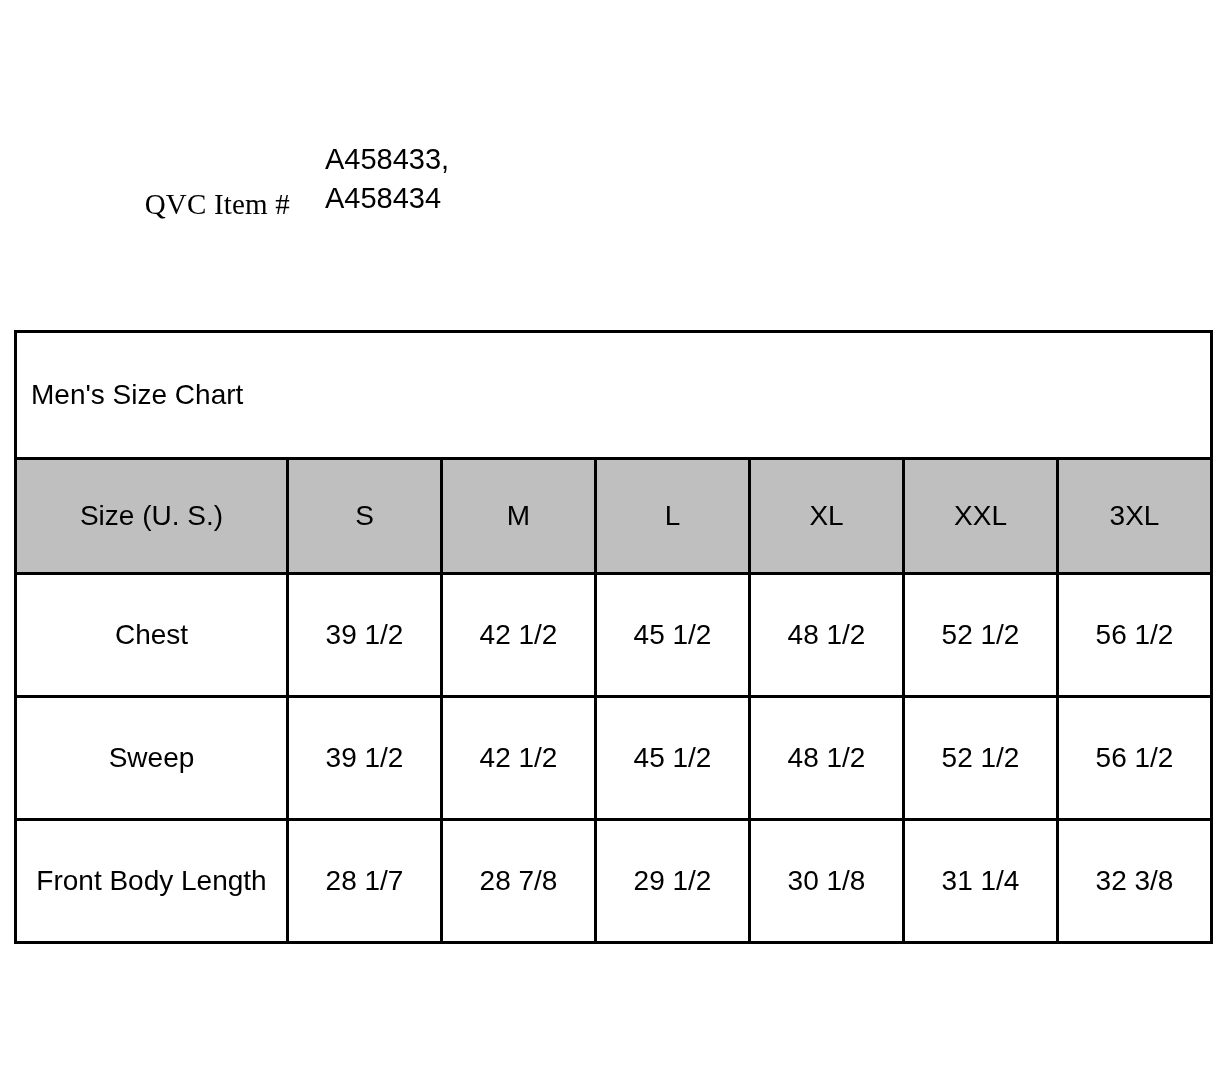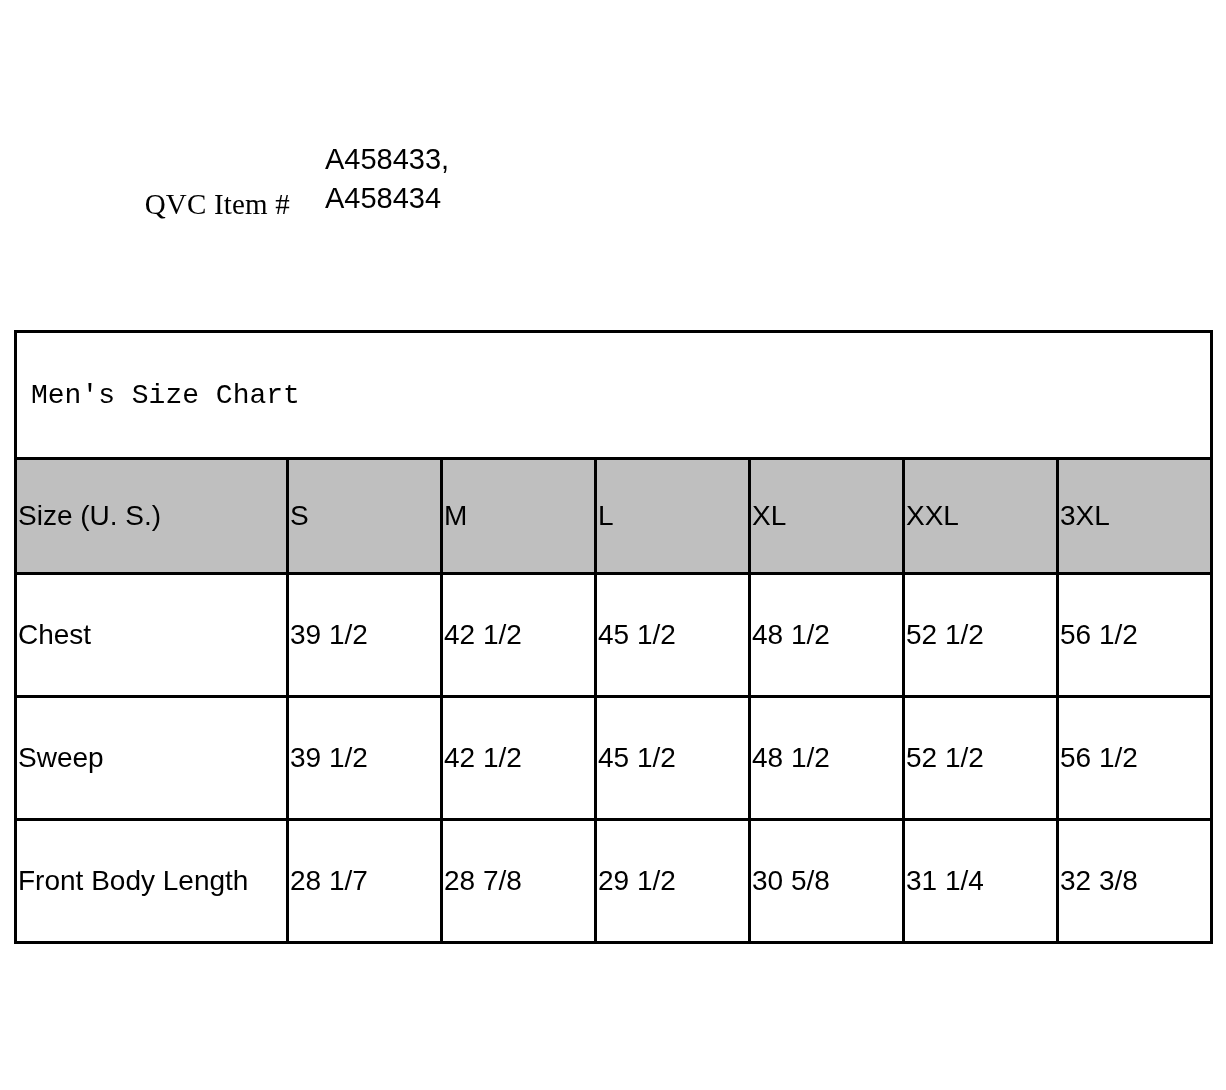--- a/index.html
+++ b/index.html
@@ -50,29 +50,29 @@
     top: 330px;
     width: 1198px;
   }
   table.size-chart {
     border-collapse: collapse;
     width: 1198px;
     table-layout: fixed;
   }
   table.size-chart td {
     border: 3px solid #000000;
+    text-align: center;
     vertical-align: middle;
     font-size: 28px;
   }
   .title-cell {
     text-align: left !important;
     padding: 26px 0 26px 14px;
     font-size: 28px;
     height: 72px;
-    font-family: Liberation Mono, monospace;
   }
   .hdr-row td {
     background: #bfbfbf;
     height: 110px;
     font-size: 28px;
   }
   .body-row td {
     height: 118px;
   }
   .row-label {
@@ -132,19 +132,19 @@
         <td>45 1/2</td>
         <td>48 1/2</td>
         <td>52 1/2</td>
         <td>56 1/2</td>
       </tr>
       <tr class="body-row">
         <td class="row-label">Front Body Length</td>
         <td>28 1/7</td>
         <td>28 7/8</td>
         <td>29 1/2</td>
-        <td>30 5/8</td>
+        <td>30 1/8</td>
         <td>31 1/4</td>
         <td>32 3/8</td>
       </tr>
     </tbody>
   </table>
 </div>
 
 </body></html>

